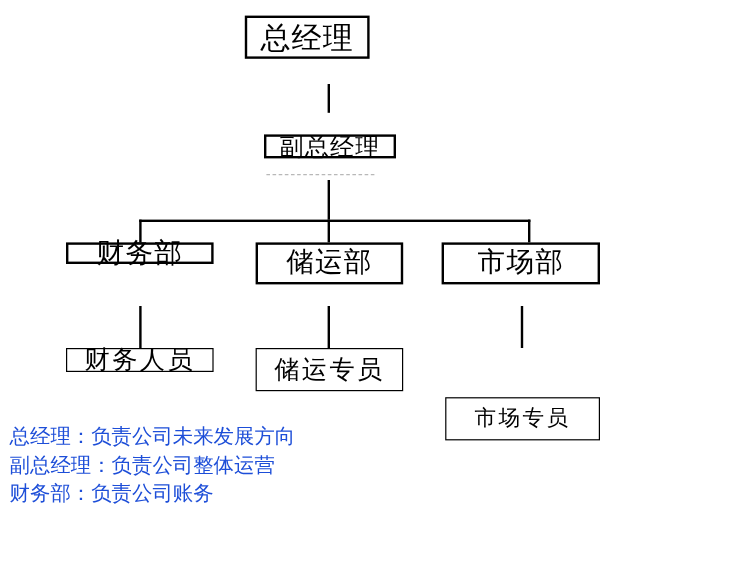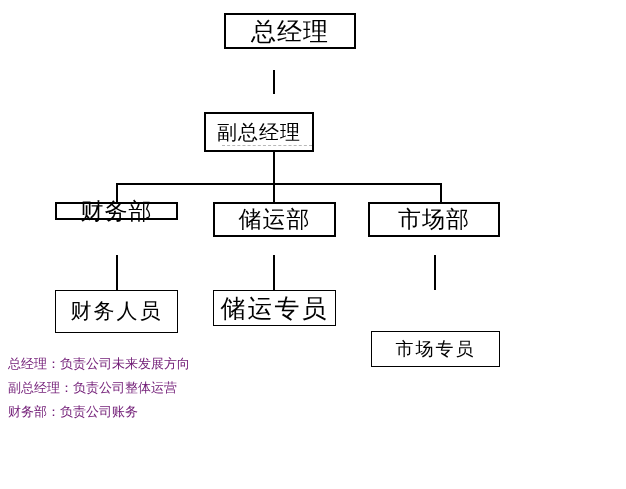--- a/index.html
+++ b/index.html
@@ -49,29 +49,29 @@
   
   .node.serif {
     border-width: 1px;
   }
   .node.serif .node-label {
     font-family: "DejaVu Serif", "Liberation Serif", serif;
     font-weight: 400;
     letter-spacing: 2px;
   }
 
-  #node-gm        { left: 224px; top: 13px;  width: 132px; height: 36px; font-size: 25px; }
-  #node-vgm       { left: 204px; top: 112px; width: 110px; height: 40px; font-size: 20px; }
+  #node-gm        { left: 204px; top: 13px;  width: 104px; height: 36px; font-size: 25px; }
+  #node-vgm       { left: 220px; top: 112px; width: 110px; height: 20px; font-size: 20px; }
 
   #node-finance   { left: 55px;  top: 202px; width: 123px; height: 18px; font-size: 23px; }
   #node-logistics { left: 213px; top: 202px; width: 123px; height: 35px; font-size: 23px; }
   #node-market    { left: 368px; top: 202px; width: 132px; height: 35px; font-size: 23px; }
 
-  #node-finance-staff   { left: 55px;  top: 290px; width: 123px; height: 43px; font-size: 21px; }
-  #node-logistics-staff { left: 213px; top: 290px; width: 123px; height: 36px; font-size: 25px; }
+  #node-finance-staff   { left: 55px;  top: 290px; width: 123px; height: 20px; font-size: 21px; }
+  #node-logistics-staff { left: 213px; top: 290px; width: 123px; height: 36px; font-size: 21px; }
   #node-market-staff    { left: 371px; top: 290px; width: 129px; height: 36px; font-size: 18px; margin-top: 41px; }
 
   
   #vgm-artifact {
     position: absolute;
     left: 222px;
     top: 145px;
     width: 90px;
     height: 0;
     border-top: 1px dashed #b8b8b8;
@@ -103,23 +103,23 @@
 
   
   #legend {
     position: absolute;
     left: 8px;
     top: 352px;
     width: 430px;
   }
   .legend-line {
     font-family: "DejaVu Sans", "Liberation Sans", sans-serif;
-    font-size: 13px;
+    font-size: 17px;
     line-height: 24px;
-    color: #701a75;
+    color: #1d4ed8;
     white-space: nowrap;
   }
 </style>
 </head>
 <body>
 
 <div id="chart-canvas">
 
   <div class="node sans" id="node-gm">
     <span class="node-label">总经理</span>

